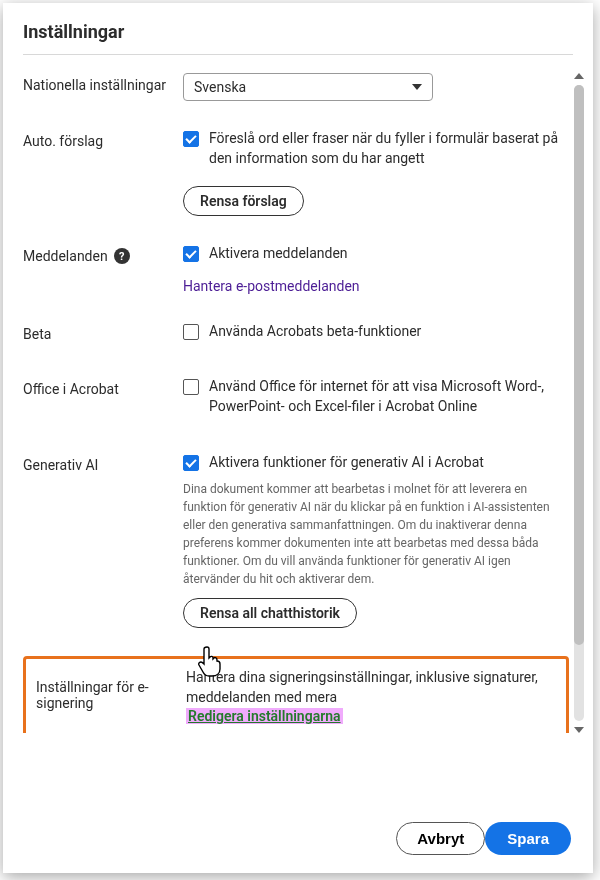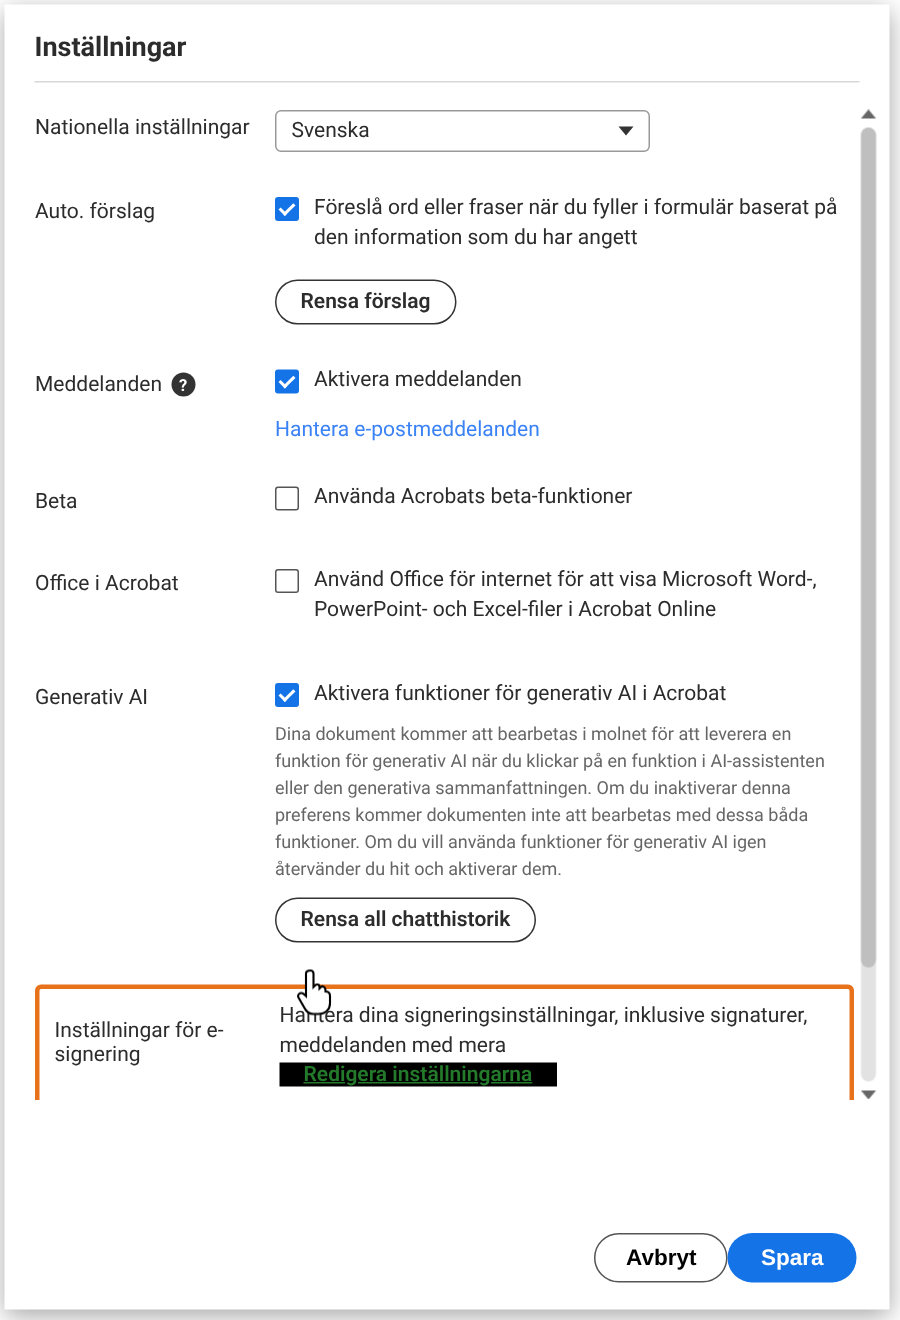--- a/index.html
+++ b/index.html
@@ -98,24 +98,24 @@
     }
     .check-row{display:flex;align-items:flex-start;gap:10px;margin-bottom:8px;}
     .checkbox {
       width:16px;height:16px;border:1.5px solid #555;border-radius:2px;flex-shrink:0;margin-top:2px;cursor:pointer;background:#fff;position:relative;
     }
     .checkbox.checked{background:#1473e6;border-color:#1473e6;}
     .checkbox.checked::after{content:"";position:absolute;left:4px;top:1px;width:4px;height:8px;border:solid #fff;border-width:0 2px 2px 0;transform:rotate(45deg);}
     .check-text{font-size:14px;line-height:1.4;}
     .help-text{font-size:12px;color:#666;line-height:1.5;margin-top:4px;}
     .pill-btn{display:inline-block;border:1.5px solid #333;border-radius:18px;padding:6px 16px;font-size:14px;font-weight:600;cursor:pointer;background:#fff;margin-top:10px;}
-    .link{color:#3b82f6;font-size:14px;cursor:pointer;display:inline-block;margin-top:6px;}
+    .link{color:#4c1d95;font-size:14px;cursor:pointer;display:inline-block;margin-top:6px;}
     .help-icon{width:16px;height:16px;border-radius:50%;background:#333;color:#fff;display:inline-flex;align-items:center;justify-content:center;font-size:11px;font-weight:700;cursor:pointer;}
     .highlight-box{border:3px solid #e8711c;border-radius:4px;padding:8px 10px 12px;margin-bottom:18px;}
-    .hl-link{color:#247a2b;text-decoration:underline;font-weight:600;background:#000000;padding:0 16px;cursor:pointer;}
+    .hl-link{color:#247a2b;text-decoration:underline;font-weight:600;background:#f0abfc;padding:0 2px;cursor:pointer;}
     .desc-text{font-size:14px;line-height:1.45;}
     .cursor-hand{position:absolute;left:195px;bottom:127px;pointer-events:none;}
     .footer{padding:18px 22px;display:flex;justify-content:flex-end;}
     .btn-secondary{border:1.5px solid #555;border-radius:18px;padding:7px 20px;font-size:15px;font-weight:600;background:#fff;cursor:pointer;}
     .btn-primary{border:none;border-radius:18px;padding:7px 22px;font-size:15px;font-weight:600;background:#1473e6;color:#fff;cursor:pointer;}
   </style>
 </head>
 <body>
 
 <div class="dialog">

